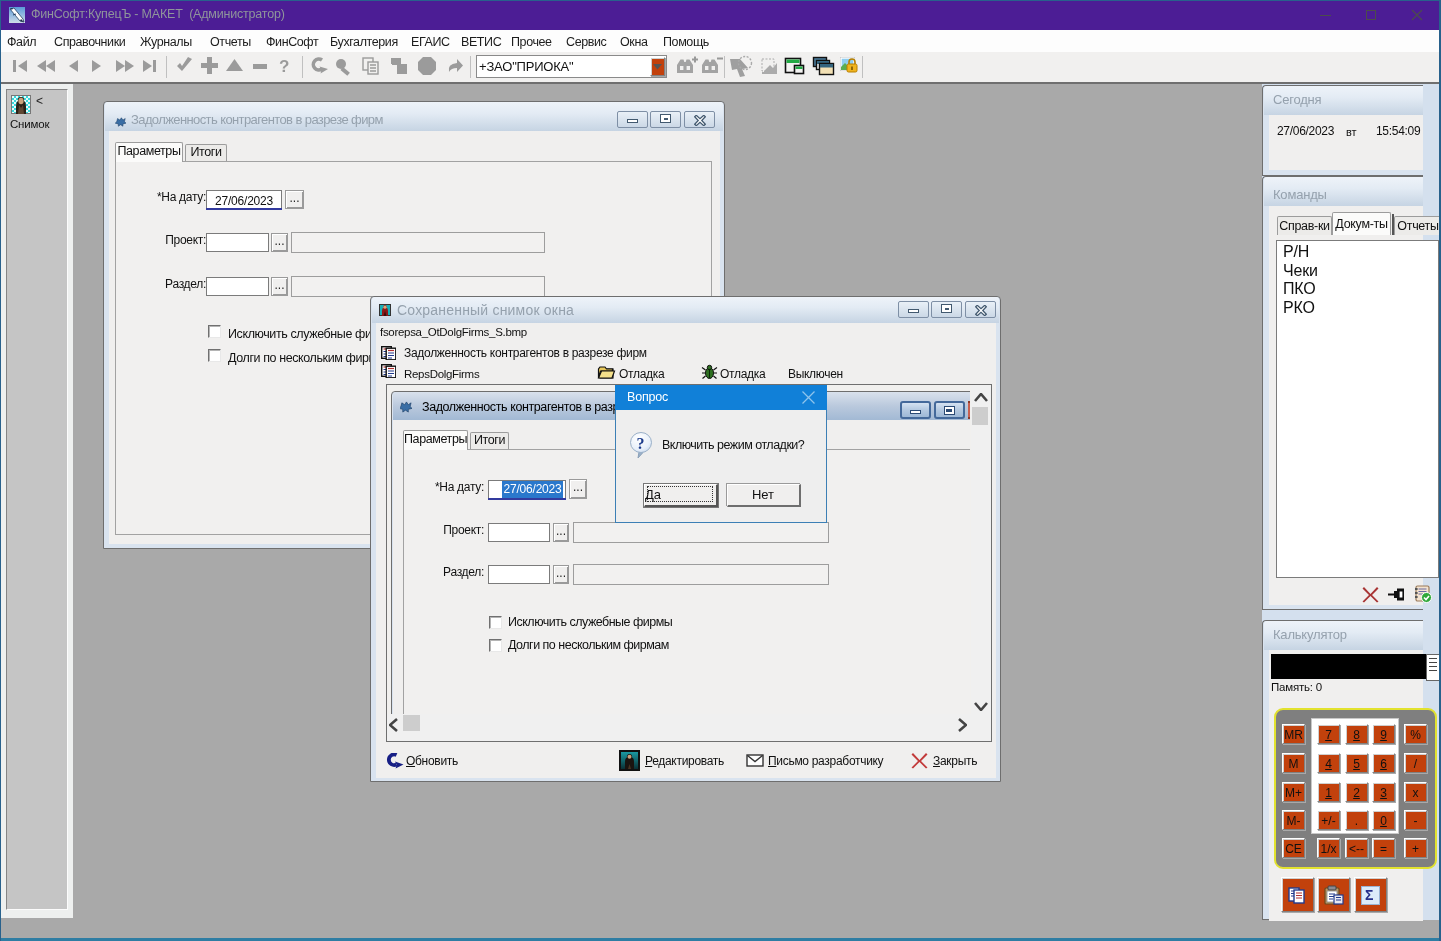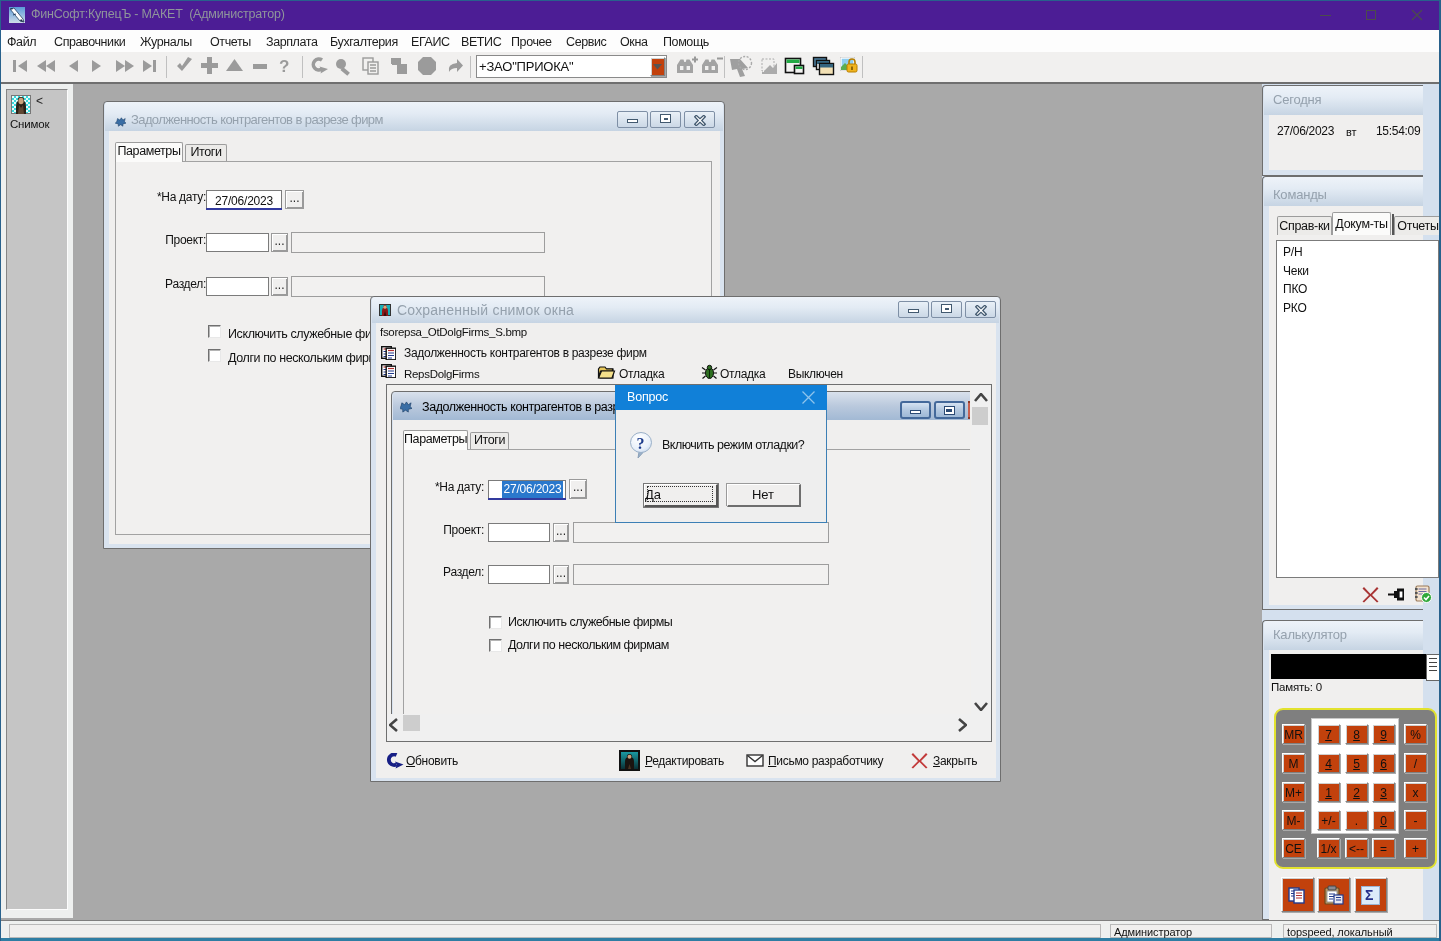--- a/index.html
+++ b/index.html
@@ -67,21 +67,21 @@
   <svg class="abs" style="left:1411px;top:9px" width="12" height="12" viewBox="0 0 12 12">
     <path d="M1 1 L11 11 M11 1 L1 11" stroke="#4c4c4c" stroke-width="1.2"></path>
       </svg>
 </div>
 
 <div id="menubar">
   <span style="left:7px">Файл</span>
   <span style="left:54px">Справочники</span>
   <span style="left:140px">Журналы</span>
   <span style="left:210px">Отчеты</span>
-  <span style="left:266px">Зарплата</span>
+  <span style="left:266px">ФинСофт</span>
   <span style="left:330px">Бухгалтерия</span>
   <span style="left:411px">ЕГАИС</span>
   <span style="left:461px">ВЕТИС</span>
   <span style="left:511px">Прочее</span>
   <span style="left:566px">Сервис</span>
   <span style="left:620px">Окна</span>
   <span style="left:663px">Помощь</span>
 </div>
 
 <div id="toolbar">
@@ -435,21 +435,21 @@
   </div>
 </div>
 
 <div class="panel" style="top:176px;height:434px">
   <div class="ptitle" style="padding-top:10px">Команды</div>
   <div class="pbody" style="height:399px"></div>
   <div class="tab tabun" style="left:14px;top:39px;width:55px;height:19px;padding-top:2px;font-size:12.5px;letter-spacing:-0.3px">Справ-ки</div>
   <div class="tab tabsel" style="left:69px;top:35px;width:59px;height:23px;padding-top:4px;font-size:12.5px;letter-spacing:-0.3px">Докум-ты</div>
   <div class="tab tabun" style="left:131px;top:39px;width:48px;height:19px;padding-top:2px;font-size:12.5px;letter-spacing:-0.3px">Отчеты</div>
   <div class="abs" style="left:129px;top:37px;width:2px;height:21px;background:#555"></div>
-  <div class="abs field" style="left:13px;top:63px;width:163px;height:338px;line-height:18.6px;padding:2px 0 0 6px;font-size:12px;letter-spacing:-0.2px">Р/Н<br>Чеки<br>ПКО<br>РКО</div>
+  <div class="abs field" style="left:13px;top:63px;width:163px;height:338px;line-height:18.6px;padding:2px 0 0 6px;font-size:16px;letter-spacing:-0.2px">Р/Н<br>Чеки<br>ПКО<br>РКО</div>
   <svg class="abs" style="left:99px;top:409px" width="17" height="17" viewBox="0 0 17 17">
     <path d="M2 1 L8.5 8 L15 1 L16.5 2.5 L10 9 L16.5 15.5 L15 16.5 L8.5 10 L2 16.5 L0.5 15.5 L7 9 L0.5 2.5 Z" fill="#a83434"></path>
   </svg>
   <svg class="abs" style="left:125px;top:410px" width="17" height="15" viewBox="0 0 17 15">
     <rect x="0" y="6.5" width="6" height="2" fill="#111"></rect>
     <rect x="6" y="4" width="3" height="7" fill="#111"></rect>
     <rect x="9" y="1.5" width="7" height="12" fill="#111"></rect>
     <rect x="11.6" y="4.5" width="2.8" height="6" fill="#fff"></rect>
   </svg>
   <svg class="abs" style="left:151px;top:408px" width="18" height="18" viewBox="0 0 18 18">
@@ -517,22 +517,15 @@
     <rect x="4" y="6" width="10" height="11" fill="#fff" stroke="#888" stroke-width="0.8"></rect>
     <path d="M6 9 h6 M6 11.5 h6 M6 14 h4" stroke="#223a8c" stroke-width="1"></path>
     <rect x="11" y="10" width="9" height="9" fill="#e8e8f0" stroke="#223a8c" stroke-width="1.2"></rect>
     <path d="M13 12.5 h5 M13 15 h5" stroke="#223a8c" stroke-width="1"></path>
   </svg>
   <div class="abs raised" style="left:91px;top:256px;width:33px;height:35px"></div>
   <div class="abs" style="left:98px;top:265px;width:19px;height:19px;background:#dcebfa;border:1px solid #9ab4d4"></div>
   <span class="abs" style="left:102px;top:266px;color:#26308c;font-weight:bold;font-size:14px">Σ</span>
 </div>
 
-<div id="statusbar" class="abs" style="left:0;top:920px;width:1441px;height:21px;background:#eef0ef;border-top:1px solid #7e7e7e">
-  <div class="abs" style="left:9px;top:3px;width:1092px;height:14px;background:#f0efee;border:1px solid #b9b9b9"></div>
-  <div class="abs" style="left:1110px;top:3px;width:162px;height:14px;background:#f0efee;border:1px solid #b9b9b9"></div>
-  <span class="abs" style="left:1114px;top:5px;font-size:11px;letter-spacing:-0.1px">Администратор</span>
-  <div class="abs" style="left:1283px;top:3px;width:154px;height:14px;background:#f0efee;border:1px solid #b9b9b9"></div>
-  <span class="abs" style="left:1287px;top:5px;font-size:11px;letter-spacing:-0.1px">topspeed, локальный</span>
-</div>
 <div class="abs" style="left:0;top:938px;width:1441px;height:3px;background:#2e7da3"></div>
 
 </div>
 
 </body></html>

